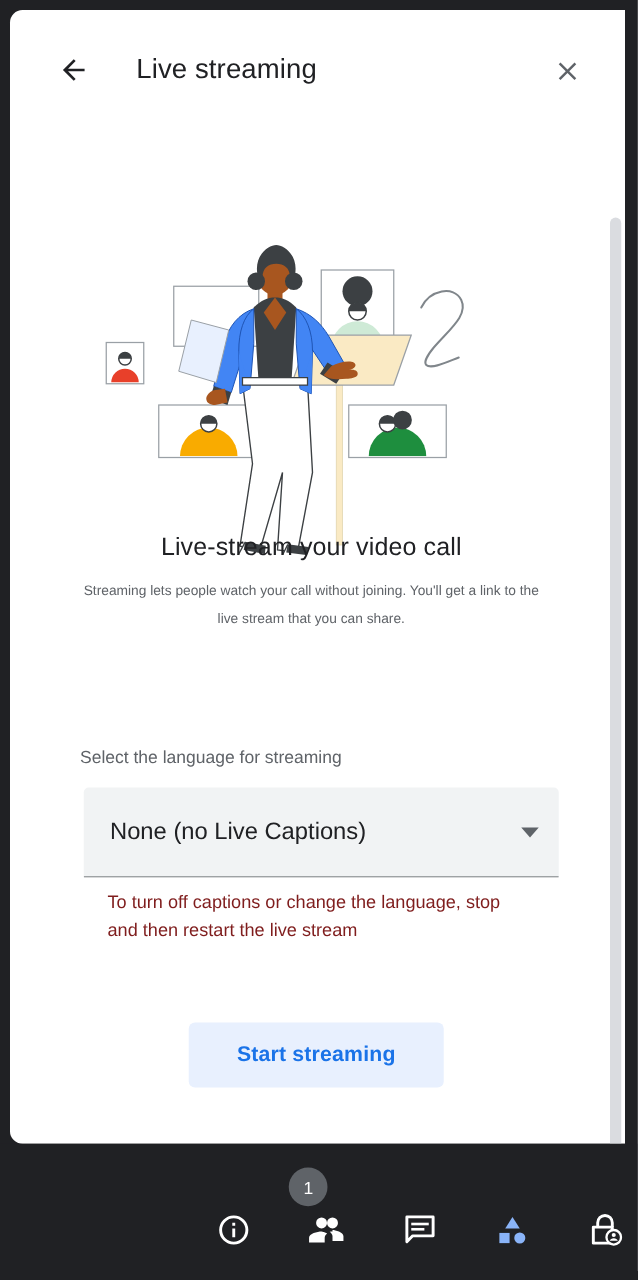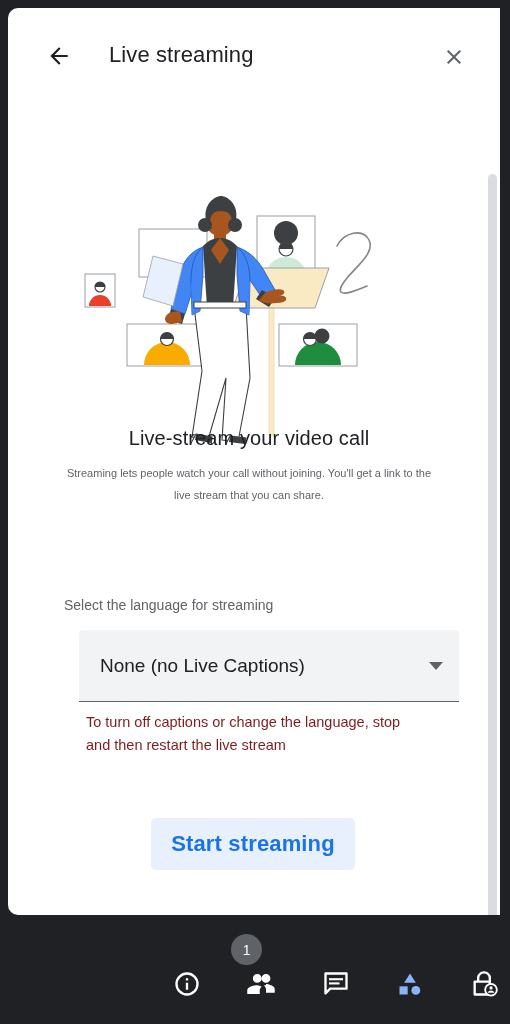--- a/index.html
+++ b/index.html
@@ -97,21 +97,21 @@
 
   
   .select-label {
     position: absolute;
     left: 56px; top: 505px;
     font-size: 14px;
     color: #5f6368;
   }
   .select-field {
     position: absolute;
-    left: 71px; top: 538px;
+    left: 59px; top: 538px;
     width: 380px; height: 72px;
     background: #f1f3f4;
     border-radius: 4px 4px 0 0;
     border-bottom: 1.6px solid #5f6368;
     display: flex;
     align-items: center;
     padding: 0 16px 0 21px;
     cursor: pointer;
   }
   .select-value {
@@ -137,21 +137,21 @@
   
   .start-btn {
     position: absolute;
     left: 143px; top: 726px;
     width: 204px; height: 52px;
     background: #e8f0fe;
     border: none;
     border-radius: 5px;
     color: #1a73e8;
     font-family: "Liberation Sans", sans-serif;
-    font-size: 22px;
+    font-size: 17px;
     font-weight: bold;
     letter-spacing: .15px;
     cursor: pointer;
   }
 
   
   .bottombar {
     position: absolute;
     left: 0; bottom: 0;
     width: 510px; height: 109px;

